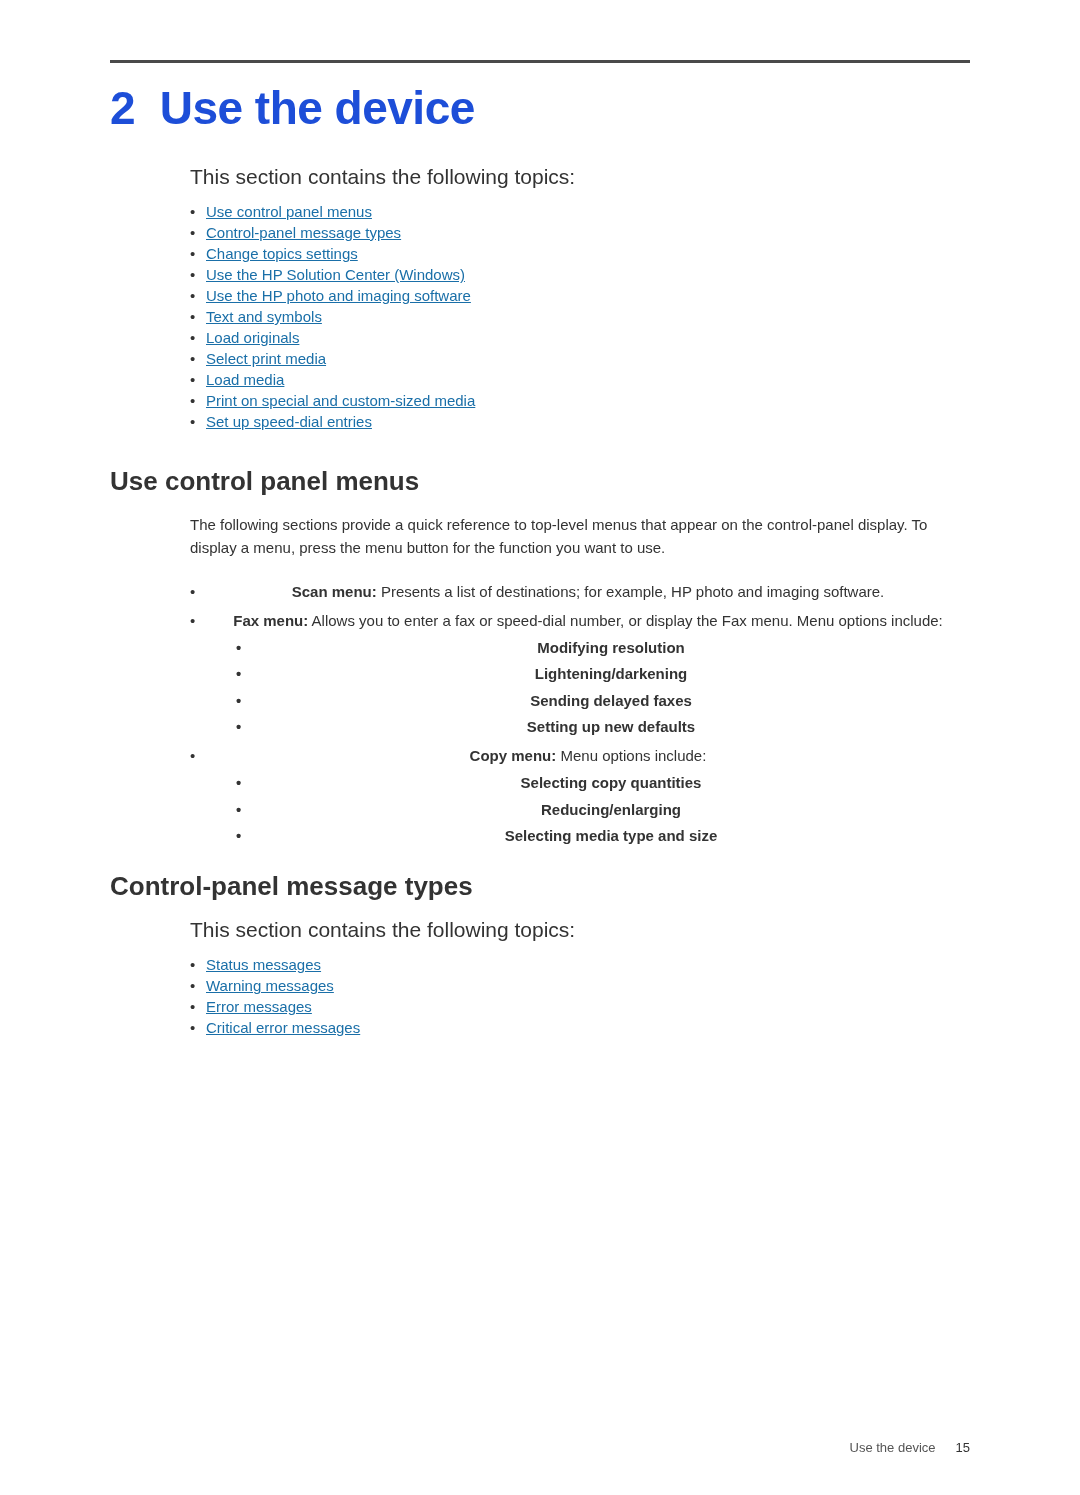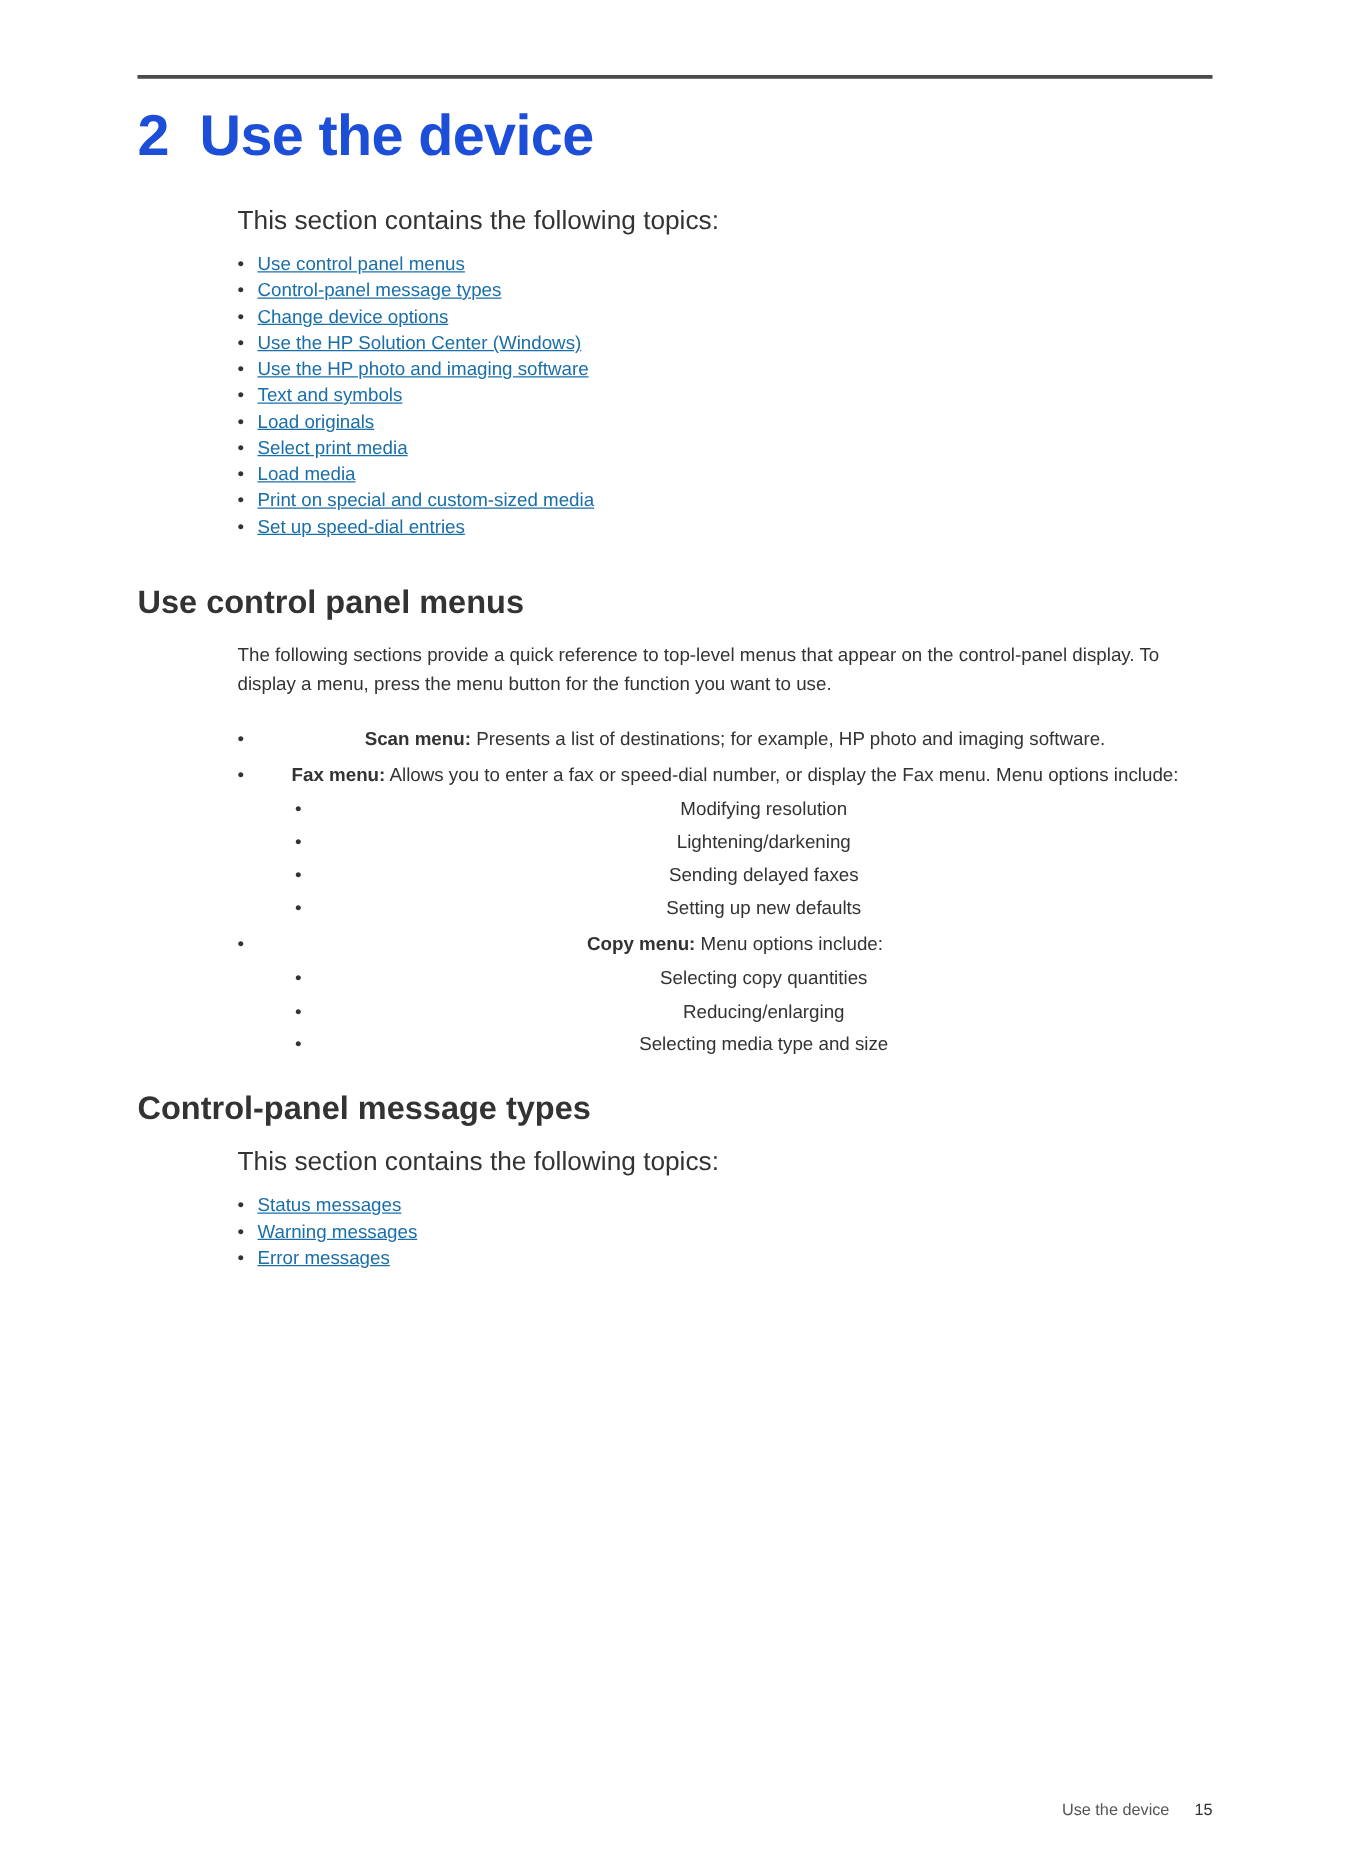--- a/index.html
+++ b/index.html
@@ -112,20 +112,21 @@
       margin-left: 30px;
       margin-top: 4px;
     }
 
     .body-list .sub-list li {
       position: relative;
       padding-left: 16px;
       margin-bottom: 3px;
       font-size: 15px;
       line-height: 1.55;
+      font-weight: bold;
     }
 
     .body-list .sub-list li::before {
       content: "•";
       position: absolute;
       left: 0;
       color: #333;
     }
 
     .bold-term {
@@ -165,21 +166,21 @@
 
   <h1 class="chapter-title">
     <span>2</span>&nbsp;&nbsp;<span>Use the device</span>
   </h1>
 
   <p class="intro-text">This section contains the following topics:</p>
 
   <ul class="toc-list">
     <li><a href="#">Use control panel menus</a></li>
     <li><a href="#">Control-panel message types</a></li>
-    <li><a href="#">Change device options</a></li>
+    <li><a href="#">Change topics settings</a></li>
     <li><a href="#">Use the HP Solution Center (Windows)</a></li>
     <li><a href="#">Use the HP photo and imaging software</a></li>
     <li><a href="#">Text and symbols</a></li>
     <li><a href="#">Load originals</a></li>
     <li><a href="#">Select print media</a></li>
     <li><a href="#">Load media</a></li>
     <li><a href="#">Print on special and custom-sized media</a></li>
     <li><a href="#">Set up speed-dial entries</a></li>
   </ul>
 
@@ -212,20 +213,21 @@
   </div>
 
   <div class="section-block">
     <h2 class="section-heading">Control-panel message types</h2>
     <p class="intro-text">This section contains the following topics:</p>
 
     <ul class="toc-list">
       <li><a href="#">Status messages</a></li>
       <li><a href="#">Warning messages</a></li>
       <li><a href="#">Error messages</a></li>
+      <li><a href="#">Critical error messages</a></li>
     </ul>
   </div>
 
 </div>
 
 <div class="footer">
   <span class="footer-text">Use the device</span>
   <span class="footer-page">15</span>
 </div>
 

